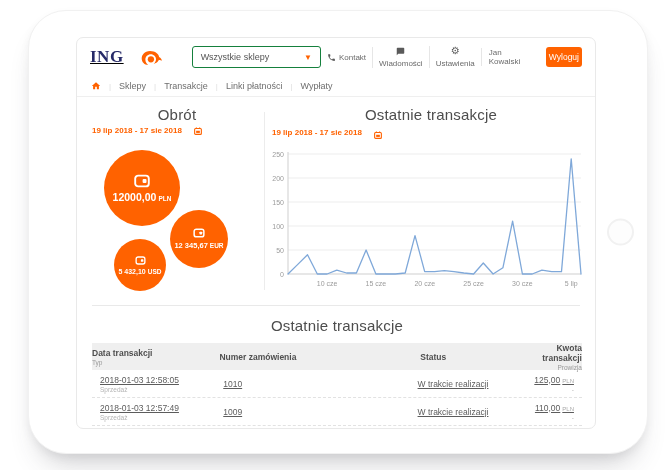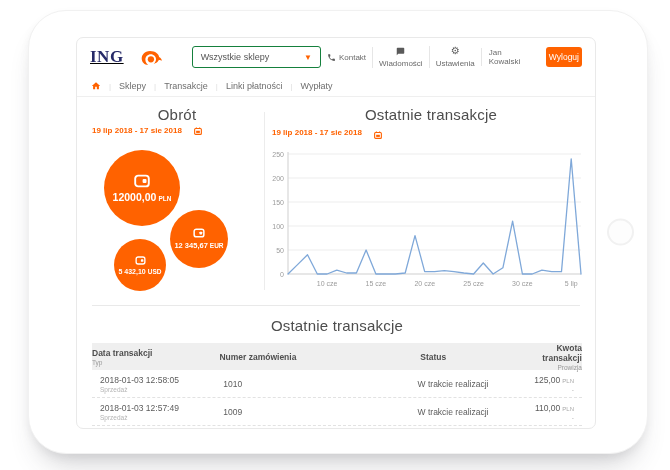--- a/index.html
+++ b/index.html
@@ -69,21 +69,21 @@
 
   
   .table-sec { position:absolute; left:15px; top:279px; width:490px; }
   .table { margin-top:9px; width:100%; }
   .thead, .trow { display:grid; grid-template-columns:26% 41% 20% 13%; align-items:center; }
   .thead { background:#efefef; height:27px; padding:0 0; }
   .th-main { font-size:8.5px; font-weight:bold; color:#4f4f4f; }
   .th-sub  { font-size:6.5px; color:#9a9a9a; margin-top:1px; }
   .th-right { text-align:right; }
   .trow { height:28px; padding:0 8px; border-bottom:1px dashed #e2e2e2; cursor:pointer; }
-  .td-main { font-size:8.5px; color:#5c5c5c; }
+  .td-main { font-size:8.5px; color:#5c5c5c;text-decoration:underline; }
   .td-sub  { font-size:6.5px; color:#b3b3b3; margin-top:1px; }
   .td-right { text-align:right; }
   .pln { font-size:6px; color:#a8a8a8; margin-left:2px; }
 </style>
 </head>
 <body>
 
 <div class="stage">
   <div class="tablet">
     <div class="home-btn"></div>

